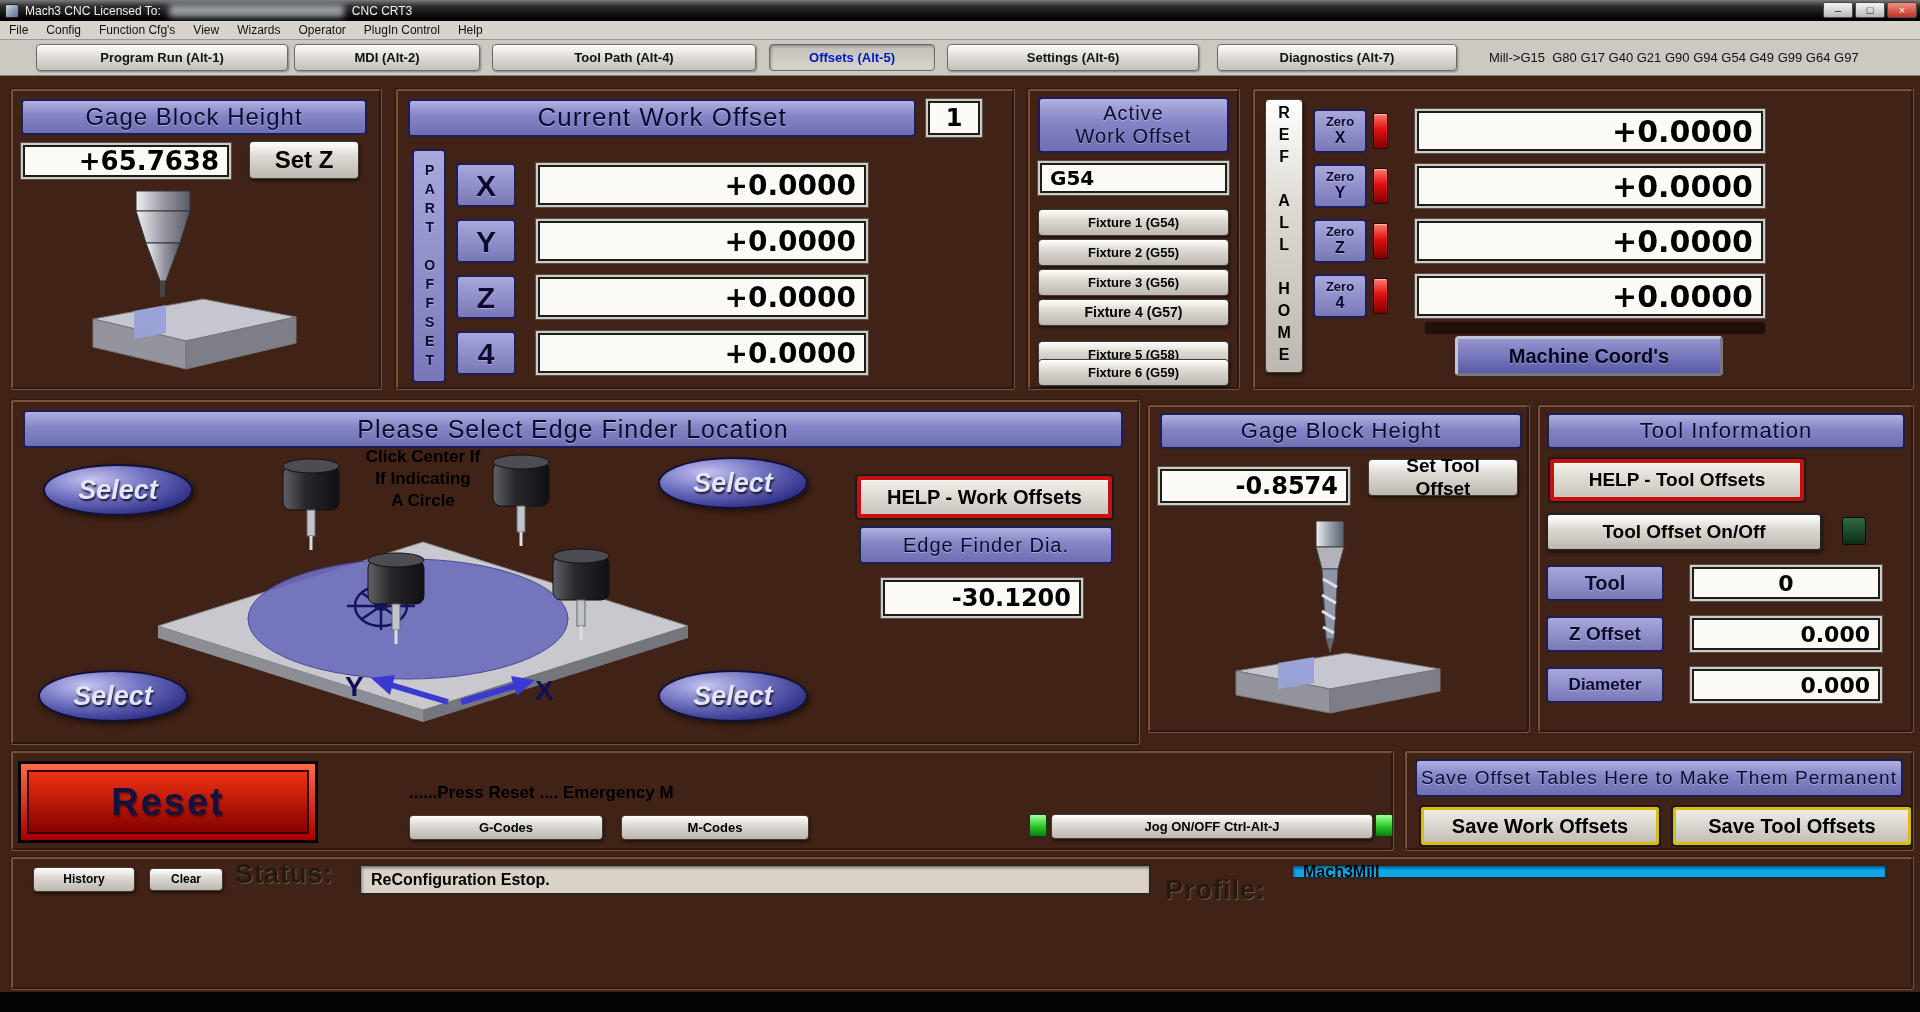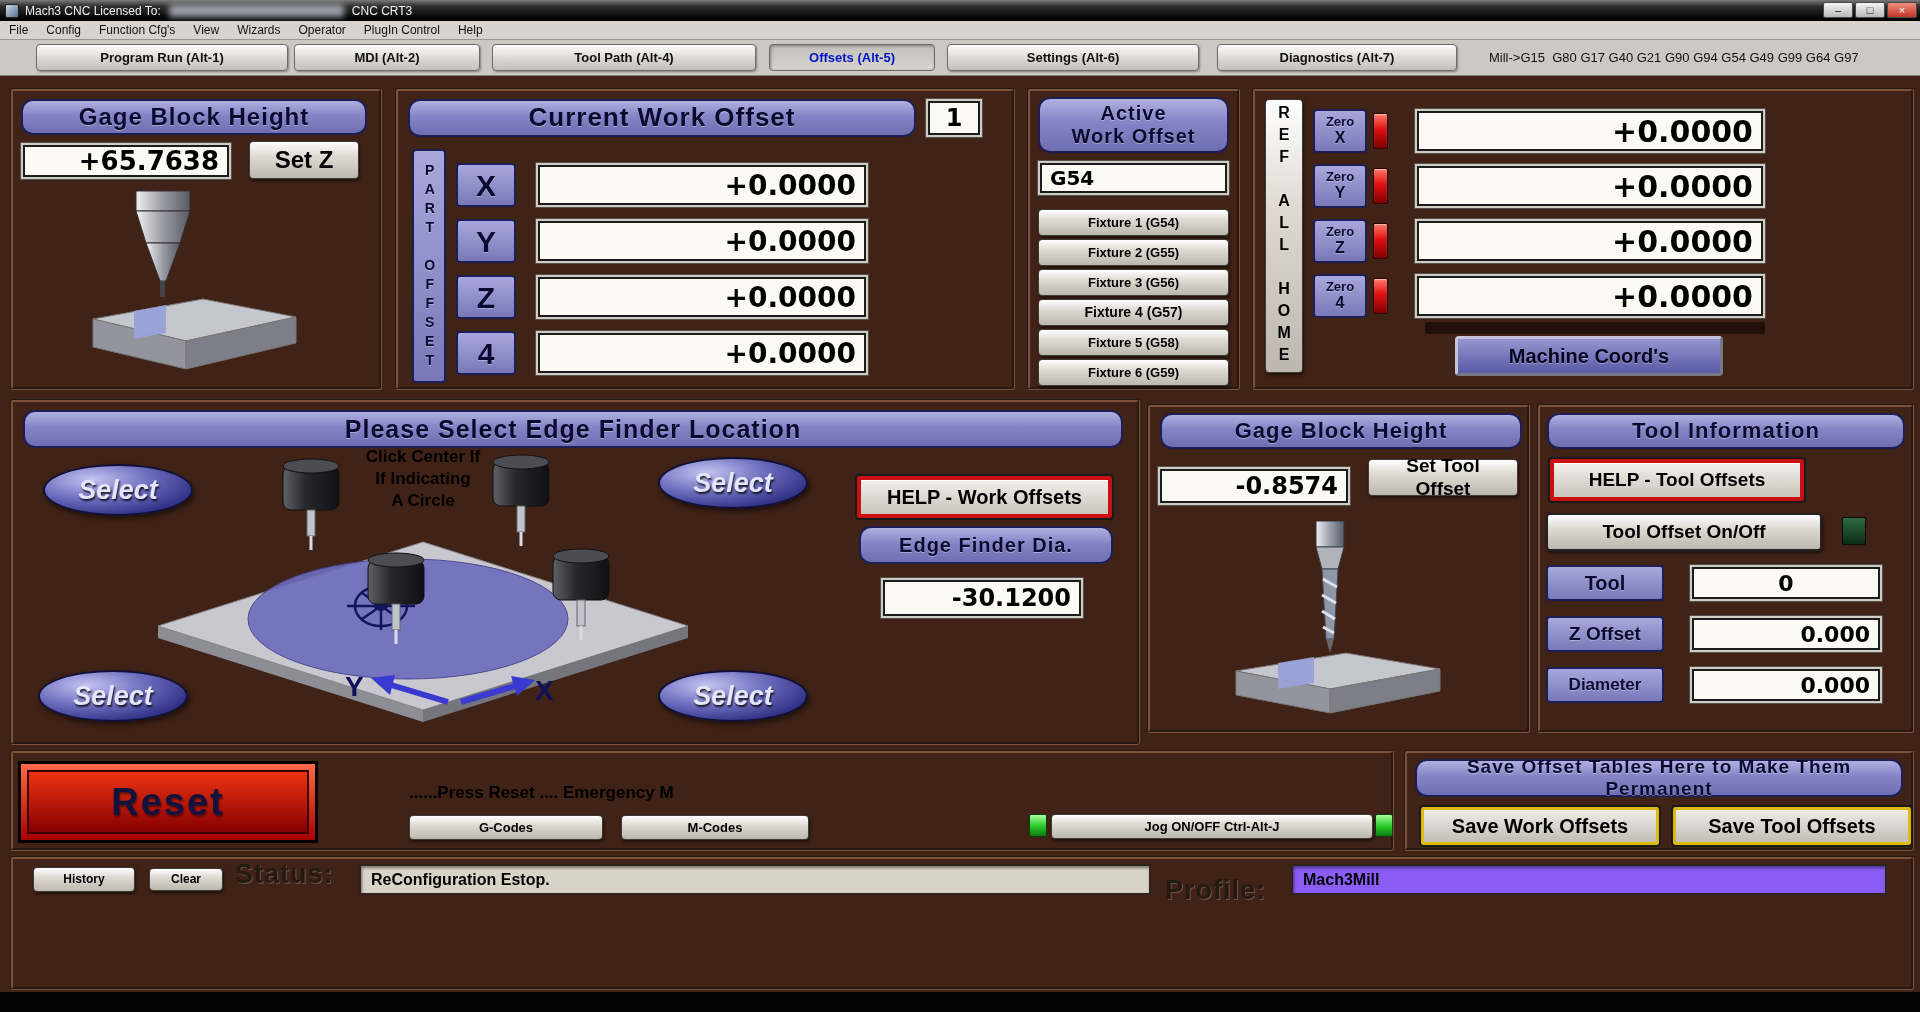--- a/index.html
+++ b/index.html
@@ -13,21 +13,21 @@
   .win-btn{width:30px;height:16px;display:flex;align-items:center;justify-content:center;font-size:11px;color:#111;background:linear-gradient(#f4f4f4,#b9b9b9);border:1px solid #4a4a4a;border-radius:2px}
   .win-btn.close{background:linear-gradient(#f09080,#c23325);color:#fff}
   #menubar{left:0;top:21px;width:1920px;height:19px;background:#d8d4cd;border-bottom:1px solid #9a968f;display:flex;align-items:center;font-size:12px;color:#111;position:absolute}
   #menubar .mi{padding:0 9px;height:100%;display:flex;align-items:center}
   #tabbar{left:0;top:40px;width:1920px;height:36px;background:#ccc9c2;border-bottom:1px solid #84807a;display:flex;align-items:center;padding-left:36px;font-size:13px;font-weight:bold;color:#111;position:absolute}
   .tab{height:27px;background:linear-gradient(#fcfcfb,#d8d5ce 60%,#c4c1ba);border:1px solid #6f6b64;border-radius:4px;box-shadow:inset 0 1px 0 #fff,1px 1px 2px rgba(0,0,0,.35);display:flex;align-items:center;justify-content:center}
   .tab.active{background:linear-gradient(#c2bfb8,#d8d5ce);box-shadow:inset 1px 1px 3px rgba(0,0,0,.35);color:#0014c8}
   #gcode-status{margin-left:32px;font-weight:normal;font-size:13px;white-space:pre}
   
   .panel{position:absolute;border:3px groove #7a523c;border-radius:3px}
-  .p-hdr{position:absolute;background:linear-gradient(#b0b0e0,#8484c6 45%,#6e6eb2);border:2px solid #1e1e56;border-radius:12px;color:#0a0a30;font-weight:bold;display:flex;flex-direction:column;align-items:center;justify-content:center;text-align:center;letter-spacing:1px;text-shadow:0 1px 0 rgba(255,255,255,.35);line-height:1.15}
+  .p-hdr{position:absolute;background:linear-gradient(#b0b0e0,#8484c6 45%,#6e6eb2);border:2px solid #1e1e56;border-radius:4px;color:#0a0a30;font-weight:normal;display:flex;flex-direction:column;align-items:center;justify-content:center;text-align:center;letter-spacing:1px;text-shadow:0 1px 0 rgba(255,255,255,.35);line-height:1.15}
   .dro{position:absolute;background:#fcfaf4;border:2px solid #cfccc4;box-shadow:0 0 0 1px #55504a,inset 0 0 0 2px #1c1c1c;color:#000;font-weight:bold;font-family:"DejaVu Sans",sans-serif;display:flex;align-items:center;justify-content:flex-end;padding:0 10px}
   .dro.center{justify-content:center;padding:0}
   .dro.left{justify-content:flex-start}
   .btn{position:absolute;background:linear-gradient(#ffffff,#dedad2 40%,#bcb8b0);border:1px solid #3f3b35;border-radius:4px;box-shadow:inset 0 1px 0 #fff,1px 2px 3px rgba(0,0,0,.5);color:#000;font-weight:bold;display:flex;flex-direction:column;align-items:center;justify-content:center;text-align:center;line-height:1.2}
   .pbtn{position:absolute;background:linear-gradient(#a8a8dc,#7878b8);border:2px solid #1e1e56;border-radius:4px;color:#0a0a30;font-weight:bold;display:flex;flex-direction:column;align-items:center;justify-content:center;text-align:center;text-shadow:0 1px 0 rgba(255,255,255,.3);line-height:1.1}
   .help-btn{position:absolute;background:linear-gradient(#f2efe9,#c9c5bd);border:4px solid #c90f0f;outline:2px solid #1a1a1a;border-radius:2px;color:#000;font-weight:bold;display:flex;align-items:center;justify-content:center;box-shadow:inset 0 1px 0 #fff}
   .save-btn{position:absolute;background:linear-gradient(#efece6,#c2beb6);border:3px solid #ddba0e;outline:2px solid #1a1a1a;border-radius:2px;color:#000;font-weight:bold;display:flex;align-items:center;justify-content:center;font-size:20px}
   .select-btn{position:absolute;border-radius:50%;background:radial-gradient(ellipse at 32% 28%,#c4c4f2 0%,#7070c0 40%,#34348a 75%,#20205e 100%);border:2px solid #101038;color:#e4e4fa;font-weight:bold;font-style:italic;font-size:27px;display:flex;align-items:center;justify-content:center;text-shadow:1px 2px 2px rgba(0,0,0,.8);box-shadow:2px 3px 5px rgba(0,0,0,.5)}
   .led-red{position:absolute;background:linear-gradient(#ff7a6a,#e01010 45%,#7e0000);border:1px solid #2a0000;border-radius:2px;box-shadow:inset 0 1px 1px rgba(255,255,255,.5)}
   .led-green{position:absolute;background:linear-gradient(#a6ff9a,#28c828 55%,#0f7a0f);border:1px solid #123a12;border-radius:2px}
@@ -122,21 +122,21 @@
   <div class="panel" style="left:1027px;top:88px;width:213px;height:302px">
     <div class="p-hdr" style="left:8px;top:6px;width:191px;height:56px;font-size:20px">
       <span>Active</span>
       <span>Work Offset</span>
     </div>
     <div class="dro left" style="left:8px;top:70px;width:191px;height:34px;font-size:20px">G54</div>
     <div class="btn" style="left:8px;top:118px;width:191px;height:27px;font-size:13px">Fixture 1 (G54)</div>
     <div class="btn" style="left:8px;top:148px;width:191px;height:27px;font-size:13px">Fixture 2 (G55)</div>
     <div class="btn" style="left:8px;top:178px;width:191px;height:27px;font-size:13px">Fixture 3 (G56)</div>
     <div class="btn" style="left:8px;top:208px;width:191px;height:27px;font-size:14px">Fixture 4 (G57)</div>
-    <div class="btn" style="left:8px;top:238px;width:191px;height:27px;font-size:13px">Fixture 5 (G58)</div>
+    <div class="btn" style="left:8px;top:250px;width:191px;height:27px;font-size:13px">Fixture 5 (G58)</div>
     <div class="btn" style="left:8px;top:268px;width:191px;height:27px;font-size:13px">Fixture 6 (G59)</div>
   </div>
 
   <div class="panel" style="left:1252px;top:88px;width:662px;height:302px">
     <div class="btn" style="left:10px;top:8px;width:38px;height:274px">
       <span class="vtext" style="font-size:16px;letter-spacing:5px">REF ALL HOME</span>
     </div>
 
     <div class="pbtn" style="left:58px;top:18px;width:54px;height:44px">
       <span style="font-size:13px">Zero</span>
@@ -293,17 +293,17 @@
     <div class="save-btn" style="left:14px;top:54px;width:238px;height:38px">Save Work Offsets</div>
     <div class="save-btn" style="left:266px;top:54px;width:238px;height:38px">Save Tool Offsets</div>
   </div>
 
   <div class="panel" style="left:10px;top:856px;width:1904px;height:134px">
     <div class="btn" style="left:20px;top:8px;width:102px;height:25px;font-size:12px">History</div>
     <div class="btn" style="left:136px;top:9px;width:74px;height:23px;font-size:12px">Clear</div>
     <div class="big-label" style="left:222px;top:0px">Status:</div>
     <div class="status-field" style="left:346px;top:5px;width:792px;height:31px">ReConfiguration Estop.</div>
     <div class="big-label" style="left:1152px;top:16px">Profile:</div>
-    <div class="status-field" style="left:1278px;top:5px;width:596px;height:31px;background:#8b5cf6">Mach3Mill</div>
+    <div class="status-field" style="left:1278px;top:5px;width:596px;height:15px;background:#0ea5e9">Mach3Mill</div>
   </div>
 
   <div id="bottom-strip"></div>
 </div>
 
 </body></html>

